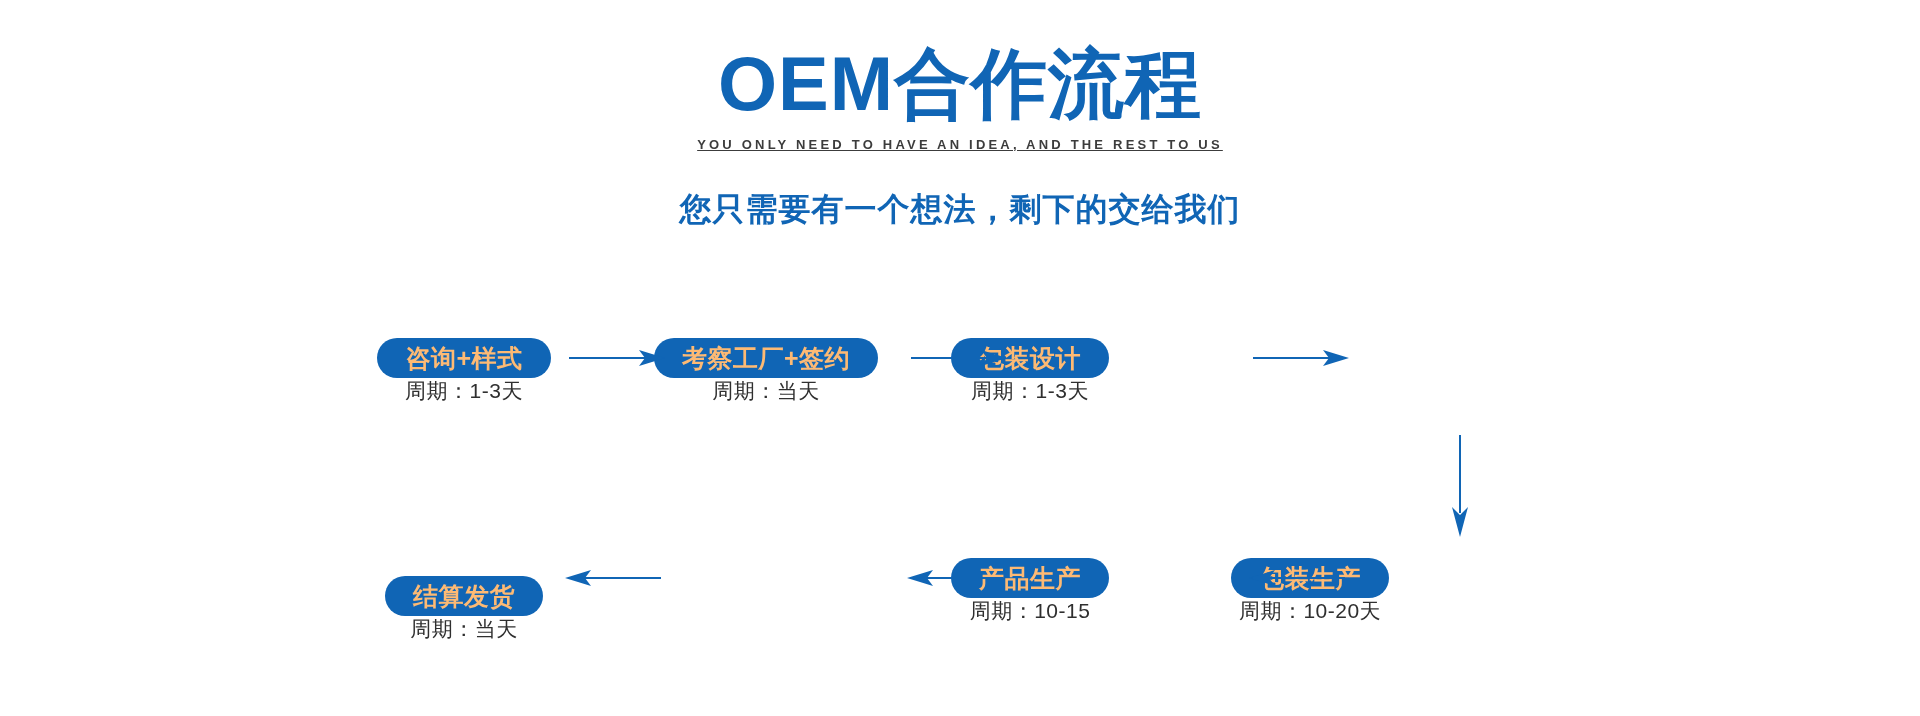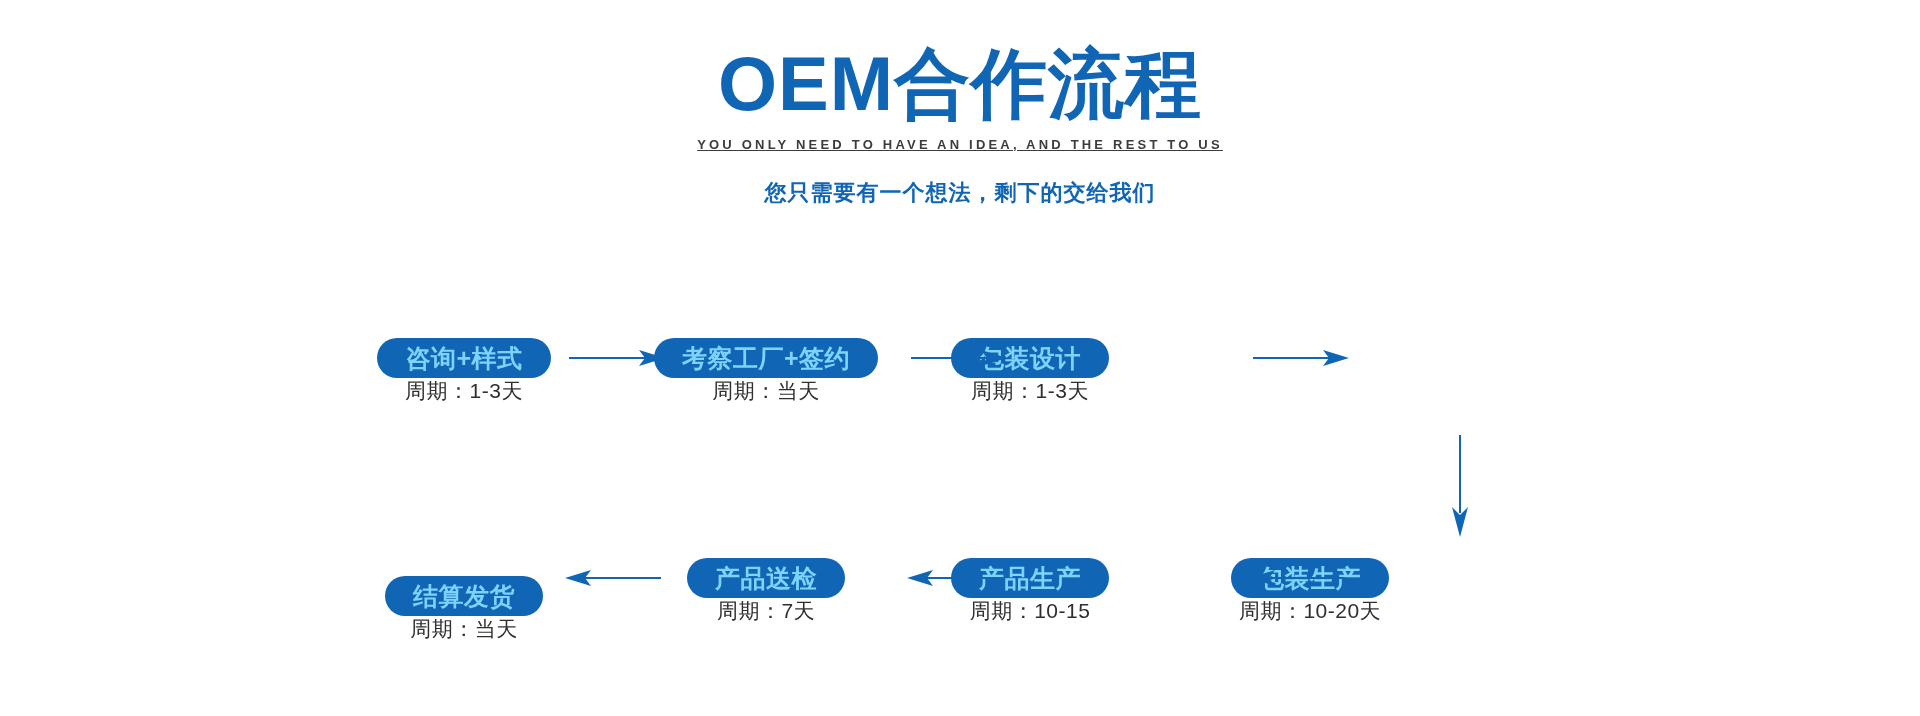--- a/index.html
+++ b/index.html
@@ -46,23 +46,23 @@
     padding-top: 10px;
     font-size: 13px;
     line-height: 18px;
     font-weight: 600;
     color: #3c3c3c;
     letter-spacing: 3.2px;
     font-family: "Liberation Sans", "DejaVu Sans", sans-serif;
     text-decoration: underline;
   }
   .sub-cn {
-    margin: 0;
+    margin: 16px;
     padding-top: 18px;
-    font-size: 22px;
+    font-size: 32px;
     line-height: 42px;
     font-weight: 700;
     color: #1065B5;
     letter-spacing: 1px;
     font-family: "Liberation Sans", "DejaVu Sans", sans-serif;
   }
 
   
   .flow {
     position: absolute;
@@ -73,21 +73,21 @@
   }
 
   .node {
     position: absolute;
     text-align: center;
     width: 260px;
   }
   .pill {
     display: inline-block;
     background: #1065B5;
-    color: #7dd3fc;
+    color: #fdba74;
     border-radius: 22px;
     font-size: 25px;
     line-height: 40px;
     height: 40px;
     font-weight: 700;
     padding: 0 28px;
     white-space: nowrap;
     letter-spacing: 0.5px;
     text-align: right;
   }
@@ -154,24 +154,20 @@
       <div class="pill">包装设计</div>
       <div class="caption">周期：1-3天</div>
     </div>
 
 
     <div class="node n5">
       <div class="pill">结算发货</div>
       <div class="caption">周期：当天</div>
     </div>
 
-    <div class="node n6">
-      <div class="pill">产品送检</div>
-      <div class="caption">周期：7天</div>
-    </div>
 
     <div class="node n7">
       <div class="pill">产品生产</div>
       <div class="caption">周期：10-15</div>
     </div>
 
     <div class="node n8">
       <div class="pill">包装生产</div>
       <div class="caption">周期：10-20天</div>
     </div>

